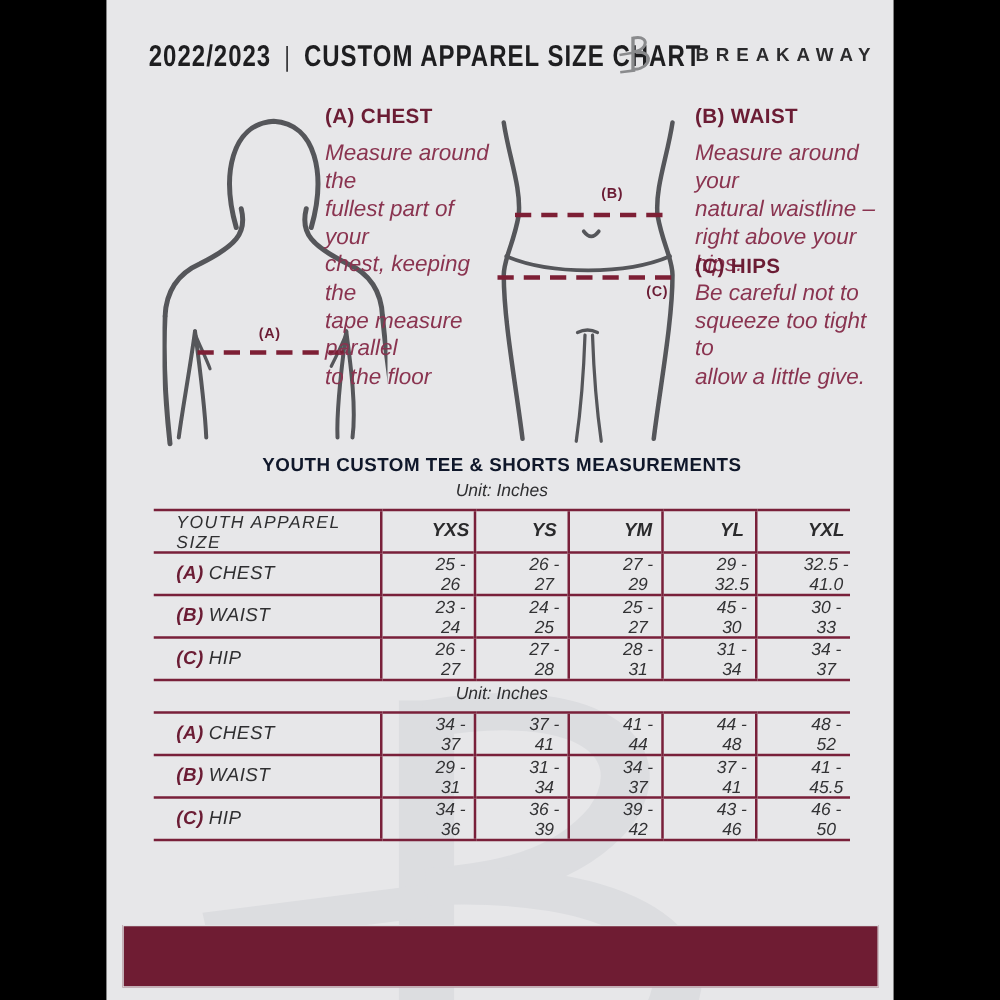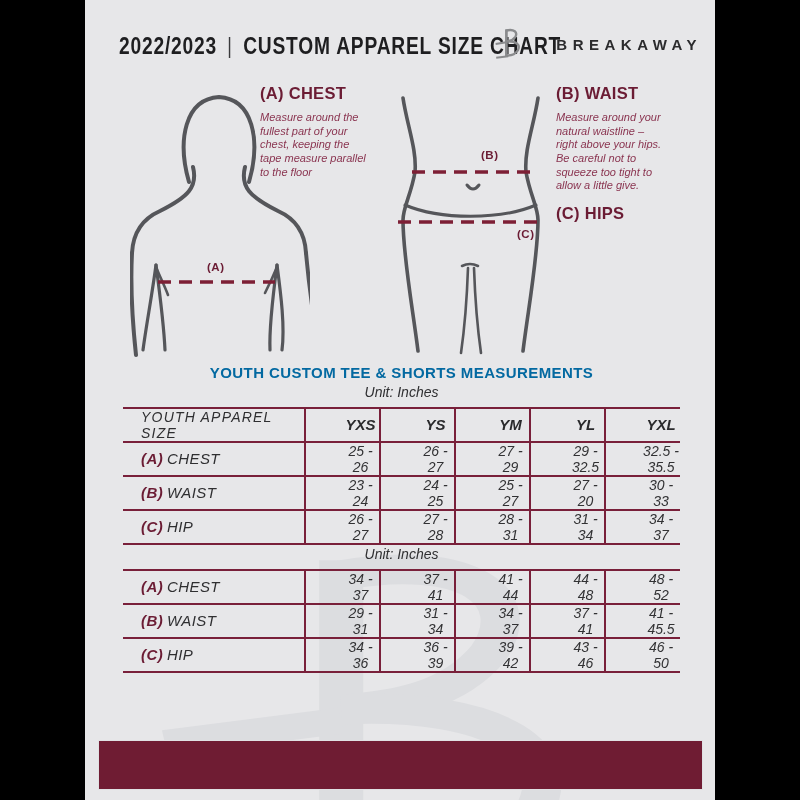--- a/index.html
+++ b/index.html
@@ -53,30 +53,30 @@
   
   .instr{position:absolute;z-index:2;}
   #instr-a{left:175px;top:84px;width:142px;}
   #instr-b{left:471px;top:84px;width:152px;}
   #instr-c{left:471px;top:204px;width:158px;}
   .instr h3{
     margin:0;font-size:16.5px;font-weight:800;letter-spacing:.3px;
     color:var(--maroon-head);line-height:1.1;
   }
   .instr p{
-    margin:9px 0 0 0;font-size:11px;font-style:italic;line-height:1.24;
+    margin:9px 0 0 0;font-size:18px;font-style:italic;line-height:1.24;
     color:var(--maroon-para);white-space:pre-line;font-weight:500;
   }
   
   .tbl-block{position:absolute;left:38px;width:557px;z-index:2;}
   #youth-block{top:364px;}
   #adult-block{top:545px;}
   .tbl-title{
     margin:0;text-align:center;font-size:15px;font-weight:700;
-    letter-spacing:.4px;color:#0369a1;line-height:1.25;
+    letter-spacing:.4px;color:#0f172a;line-height:1.25;
   }
   .tbl-unit{
     margin:1px 0 0 0;text-align:center;font-size:14px;font-style:italic;
     color:#2f2f31;line-height:1.2;
   }
   table.size-tbl{
     width:557px;border-collapse:collapse;table-layout:fixed;margin-top:6px;font-style:italic;
   }
   .size-tbl col.c-label{width:182px;}
   .size-tbl col.c-size{width:75px;}
@@ -224,28 +224,28 @@
         <th class="size-col">YM</th>
         <th class="size-col">YL</th>
         <th class="size-col">YXL</th>
       </tr>
       <tr>
         <td class="row-lbl"><span class="key">(A)</span><span>CHEST</span></td>
         <td>25 - 26</td>
         <td>26 - 27</td>
         <td>27 - 29</td>
         <td>29 - 32.5</td>
-        <td>32.5 - 35.5</td>
+        <td>32.5 - 41.0</td>
       </tr>
       <tr>
         <td class="row-lbl"><span class="key">(B)</span><span>WAIST</span></td>
         <td>23 - 24</td>
         <td>24 - 25</td>
         <td>25 - 27</td>
-        <td>27 - 20</td>
+        <td>45 - 30</td>
         <td>30 - 33</td>
       </tr>
       <tr>
         <td class="row-lbl"><span class="key">(C)</span><span>HIP</span></td>
         <td>26 - 27</td>
         <td>27 - 28</td>
         <td>28 - 31</td>
         <td>31 - 34</td>
         <td>34 - 37</td>
       </tr>

